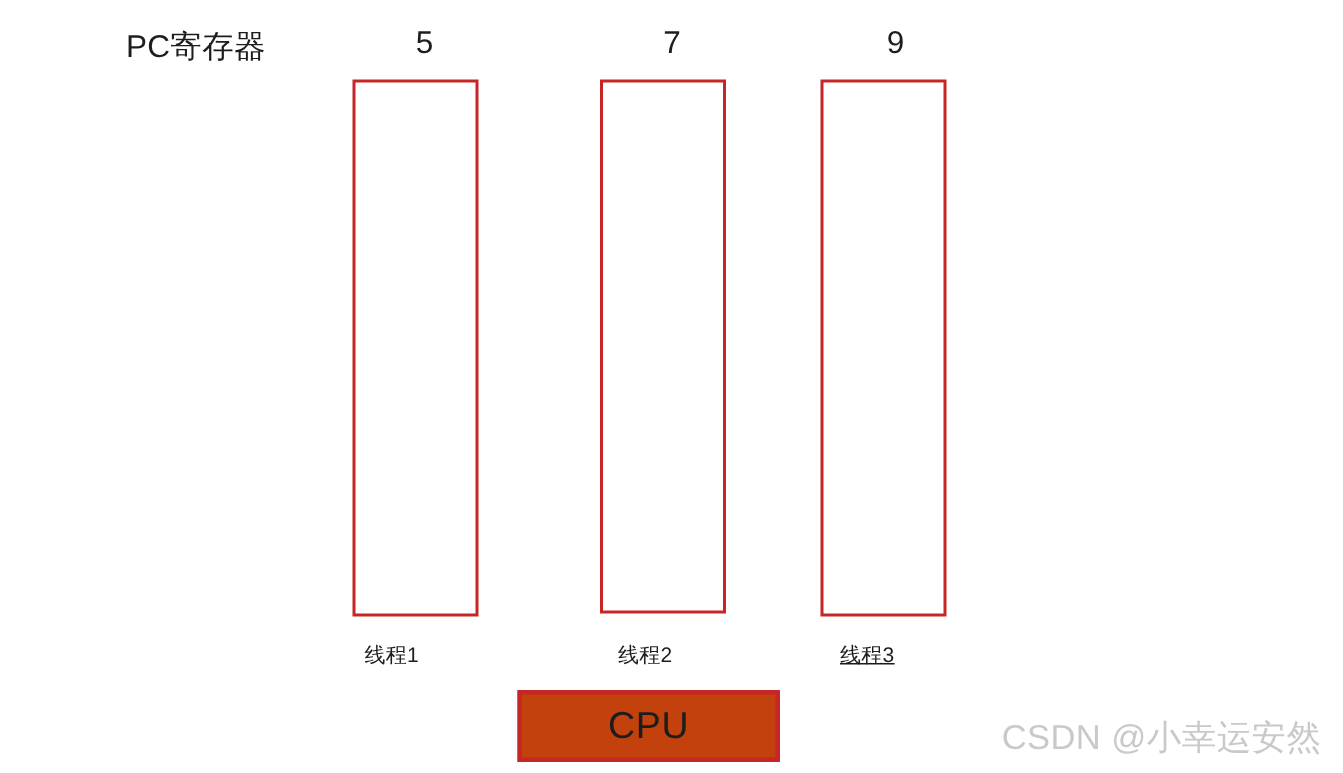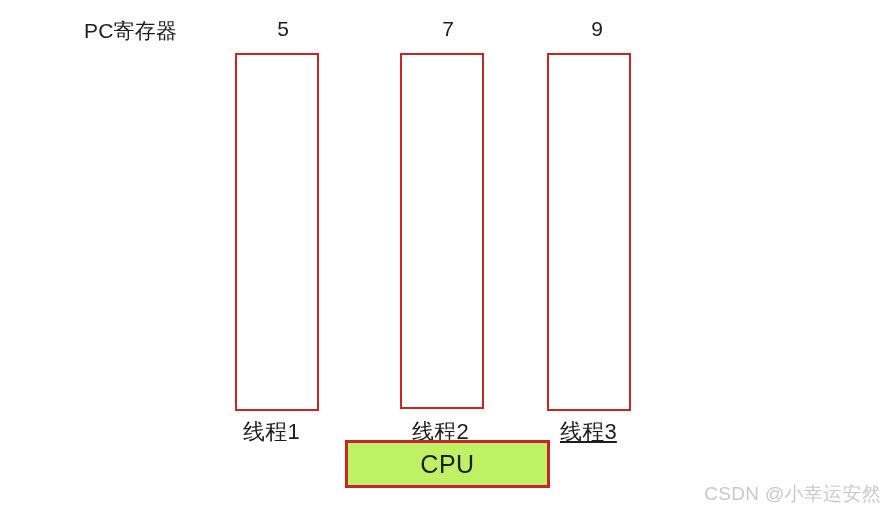--- a/index.html
+++ b/index.html
@@ -41,22 +41,22 @@
     top: 17px;
     font-size: 21px;
     text-align: center;
     width: 40px;
   }
   .pc-value.v1 { left: 263px; }
   .pc-value.v2 { left: 428px; }
   .pc-value.v3 { left: 577px; }
 
   .thread-label {
-    top: 417px;
-    font-size: 22px;
+    top: 428px;
+    font-size: 14px;
     letter-spacing: 0.2px;
   }
   .thread-label.t1 { left: 243px; }
   .thread-label.t2 { left: 412px; }
   .thread-label.t3 { left: 560px; text-decoration: underline; }
 
   
   .thread-box {
     position: absolute;
     background: #ffffff;
@@ -64,42 +64,42 @@
     box-sizing: border-box;
   }
   .thread-box.b1 { left: 235px; top: 53px; width: 84px; height: 358px; }
   .thread-box.b2 { left: 400px; top: 53px; width: 84px; height: 356px; }
   .thread-box.b3 { left: 547px; top: 53px; width: 84px; height: 358px; }
 
   
   .cpu-box {
     position: absolute;
     left: 345px;
-    top: 440px;
-    width: 205px;
+    top: 460px;
+    width: 175px;
     height: 48px;
-    background: #bef264;
+    background: #c2410c;
     border: 3px solid #c62626;
     box-sizing: border-box;
     display: flex;
     align-items: center;
     justify-content: center;
   }
   .cpu-text {
     font-size: 25px;
     color: #1d1d1d;
     letter-spacing: 0.5px;
   }
 
   
   .watermark {
     position: absolute;
     right: 14px;
     bottom: 8px;
-    font-size: 19px;
+    font-size: 23px;
     color: #c9c9c9;
     letter-spacing: 0.3px;
     white-space: nowrap;
     user-select: none;
   }
 </style>
 </head>
 <body>
 
 <div id="canvas">

